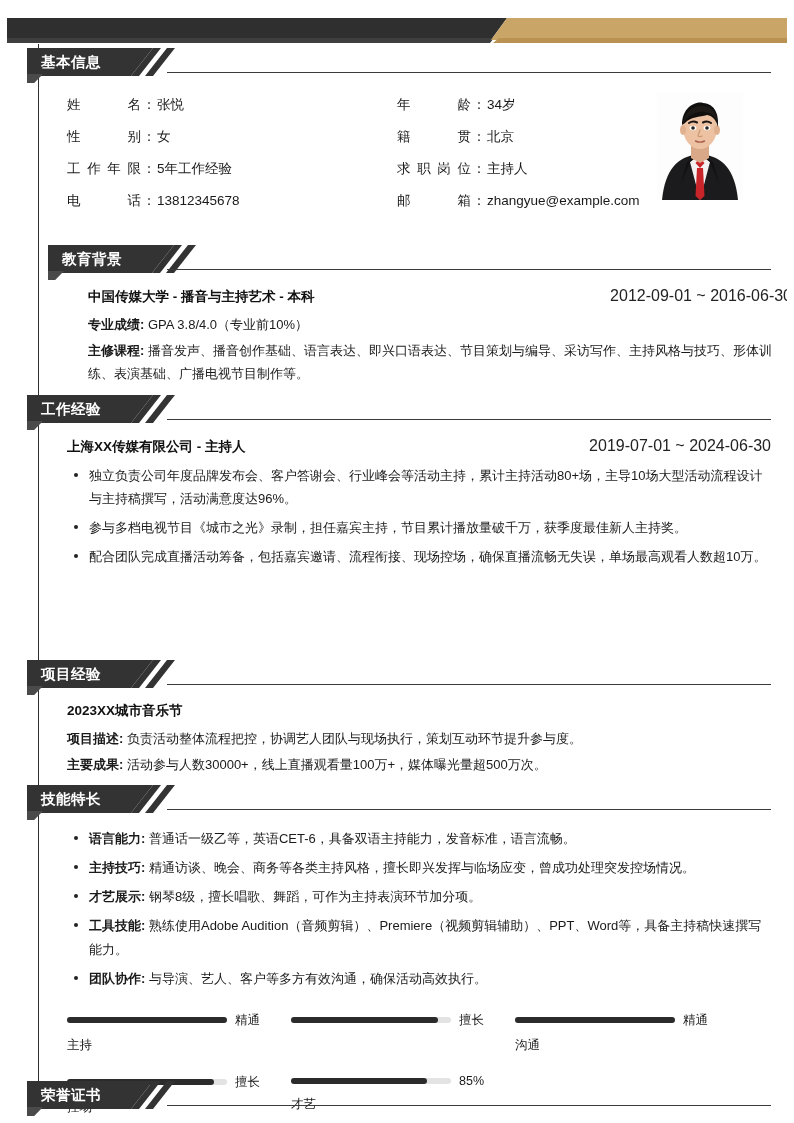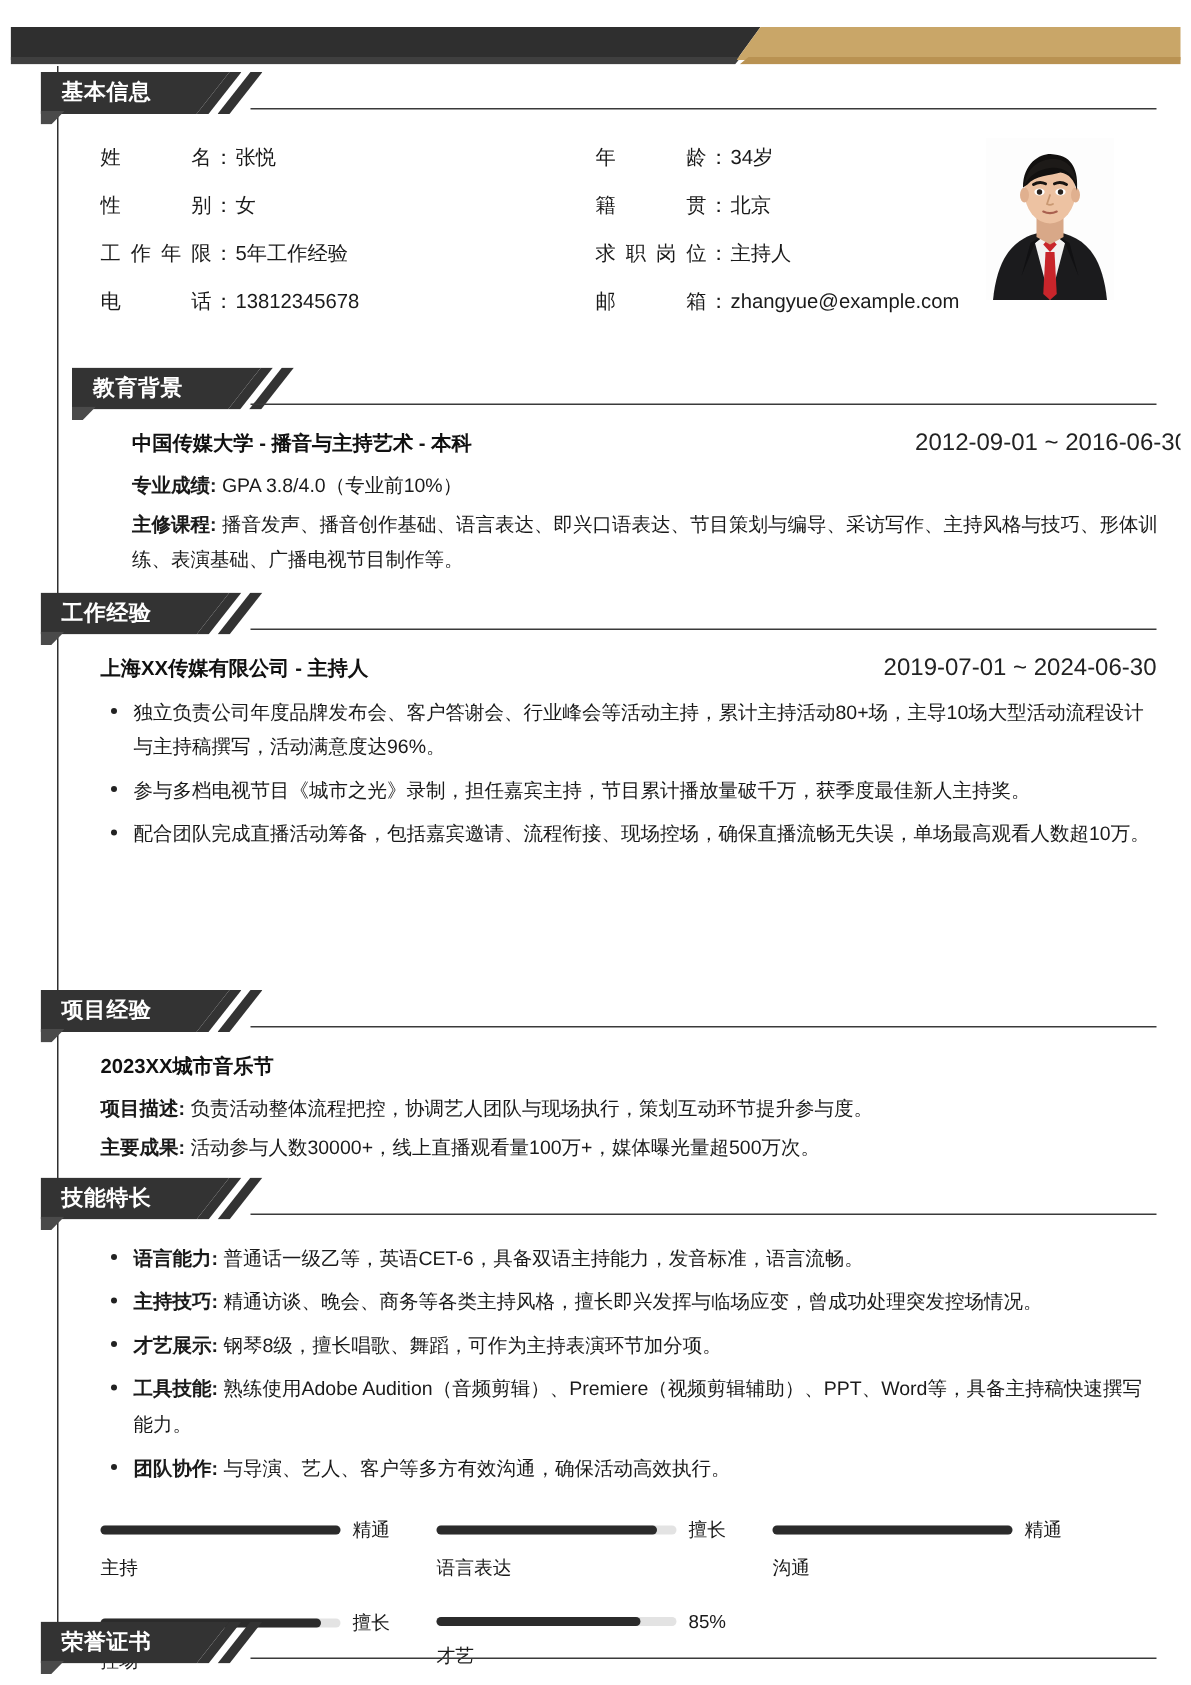--- a/index.html
+++ b/index.html
@@ -540,21 +540,20 @@
           <div class="bar-name">主持</div>
         </div>
 
         <div class="bar-cell">
           <div class="bar-top">
             <div class="bar-track">
               <div class="bar-fill" style="width: 92%;"></div>
             </div>
             <div class="bar-level">擅长</div>
           </div>
-          <div class="bar-name">语言表达</div>
         </div>
 
         <div class="bar-cell">
           <div class="bar-top">
             <div class="bar-track">
               <div class="bar-fill" style="width: 100%;"></div>
             </div>
             <div class="bar-level">精通</div>
           </div>
           <div class="bar-name">沟通</div>

